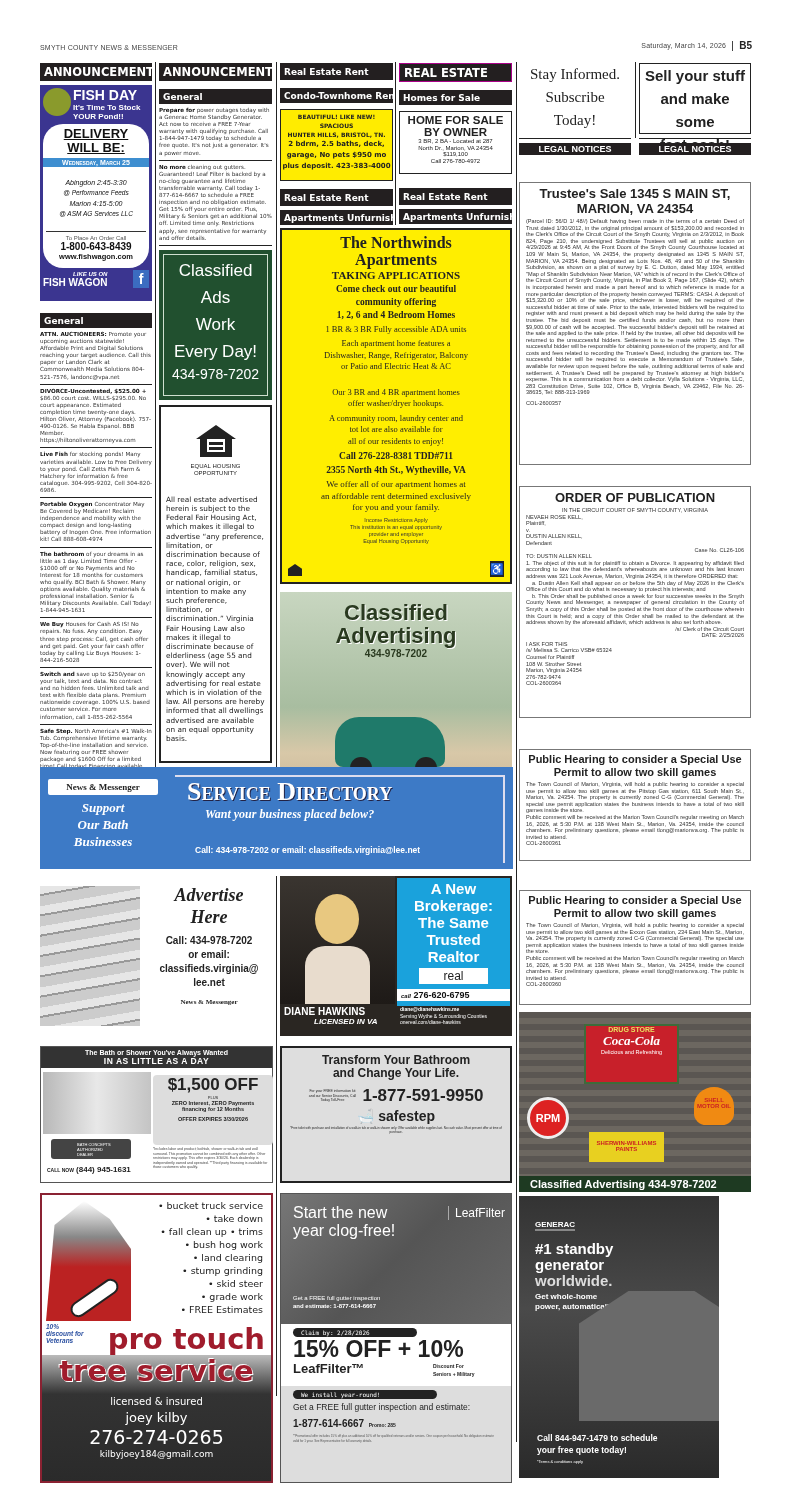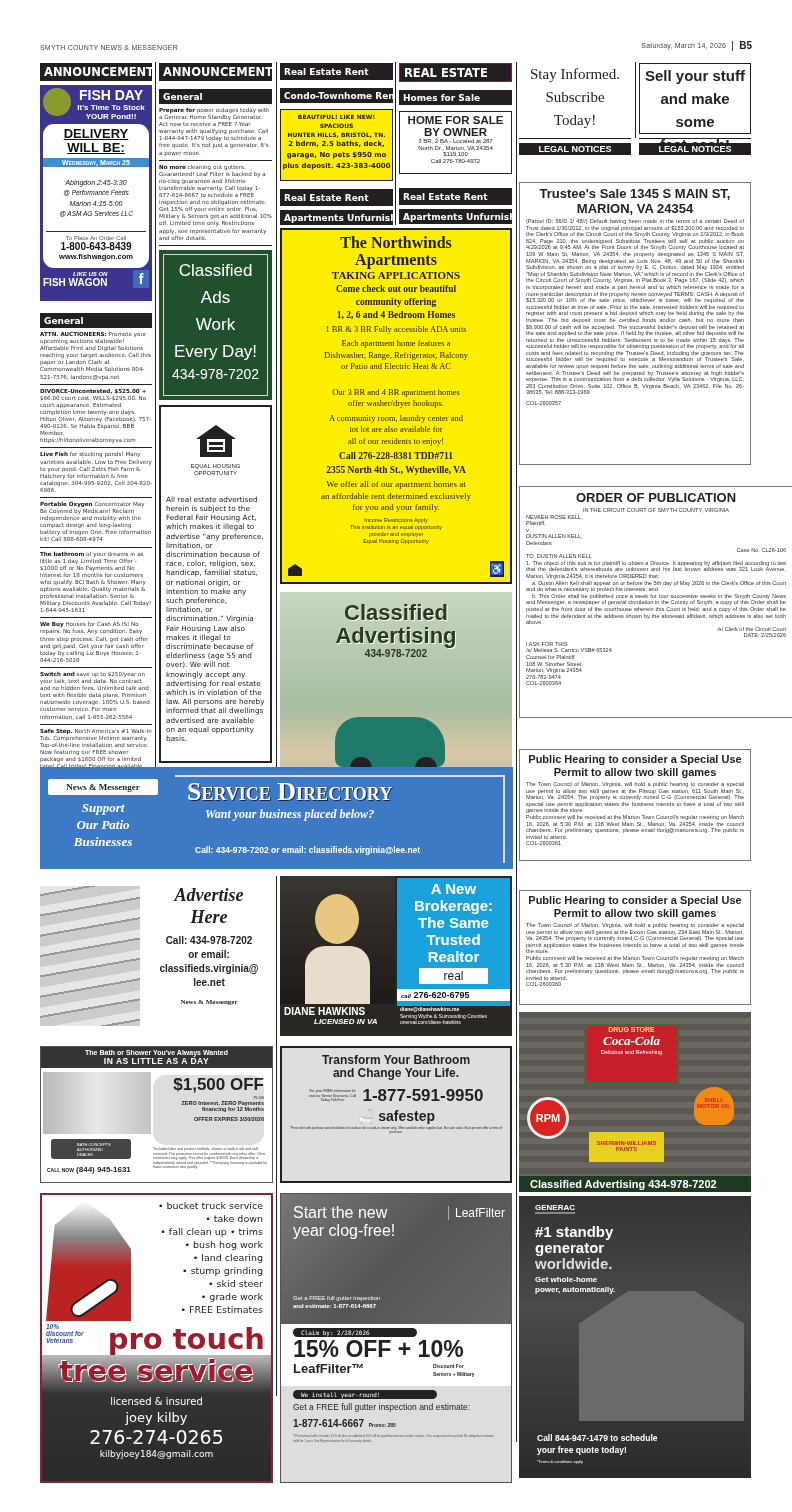--- a/index.html
+++ b/index.html
@@ -26,27 +26,27 @@
   <span class="hdr">Saturday, March 14, 2026</span>
   <span style="width:1px;height:10px;background:#444"></span>
   <span style="font-weight:bold;font-size:10px">B5</span>
 </div>
 
 <div class="abs" style="left:40px;top:63px;width:112px">
   <div class="bar big">ANNOUNCEMENTS</div>
   <div style="margin-top:4px;background:#3b3590;height:216px;padding:3px;position:relative;color:#fff">
     <div style="display:flex;align-items:flex-start">
       <div style="width:28px;height:28px;border-radius:50%;background:#8a9a2c;margin-right:2px"></div>
-      <div style="flex:1;text-align:center">
+      <div style="flex:1;text-align:left">
         <div style="font-weight:bold;font-size:14px;line-height:15px">FISH DAY</div>
         <div style="font-size:8px;font-weight:bold;line-height:9px">It's Time To Stock</div>
         <div style="font-size:8px;font-weight:bold;line-height:9px">YOUR Pond!!</div>
       </div>
     </div>
-    <div style="background:#fff;color:#111;border-radius:11px;margin-top:3px;height:144px;text-align:center;overflow:hidden">
+    <div style="background:#fff;color:#111;border-radius:20px;margin-top:3px;height:144px;text-align:center;overflow:hidden">
       <div style="font-weight:bold;font-size:13px;line-height:14px;padding-top:3px;text-decoration:underline">DELIVERY</div>
       <div style="font-weight:bold;font-size:13px;line-height:14px;text-decoration:underline">WILL BE:</div>
       <div style="background:#3e8ed0;color:#fff;font-size:7px;font-weight:bold;margin:3px 0;padding:1px;font-variant:small-caps">Wednesday, March 25</div>
       <div style="font-style:italic;font-size:7px;line-height:11px;margin-top:10px">Abingdon 2:45-3:30</div>
       <div style="font-style:italic;font-size:6.5px;line-height:10px">@ Performance Feeds</div>
       <div style="font-style:italic;font-size:7px;line-height:11px">Marion 4:15-5:00</div>
       <div style="font-style:italic;font-size:6.5px;line-height:10px">@ ASM AG Services LLC</div>
       <div style="border-top:1px solid #333;margin:12px 3px 0;padding-top:3px;font-size:6px;color:#555">To Place An Order Call</div>
       <div style="font-weight:bold;font-size:10px">1-800-643-8439</div>
       <div style="font-weight:bold;font-size:7.5px">www.fishwagon.com</div>
@@ -191,21 +191,21 @@
 <div class="abs" style="left:639px;top:138px;width:112px;border-top:1px solid #222"></div>
 <div class="abs bar" style="left:519px;top:143px;width:112px;height:12px;font-size:9px;justify-content:center;font-family:'Liberation Sans',sans-serif">LEGAL NOTICES</div>
 <div class="abs bar" style="left:639px;top:143px;width:112px;height:12px;font-size:9px;justify-content:center;font-family:'Liberation Sans',sans-serif">LEGAL NOTICES</div>
 
 <div class="abs legal" style="left:519px;top:182px;width:232px;height:283px">
   <h3>Trustee's Sale 1345 S MAIN ST, MARION, VA 24354</h3>
   <div>(Parcel ID: 56/D 1/ 48//) Default having been made in the terms of a certain Deed of Trust dated 1/30/2012, in the original principal amount of $153,200.00 and recorded in the Clerk's Office of the Circuit Court of the Smyth County, Virginia on 2/3/2012, in Book 824, Page 210, the undersigned Substitute Trustees will sell at public auction on 4/29/2026 at 9:45 AM, At the Front Doors of the Smyth County Courthouse located at 109 W Main St, Marion, VA 24354, the property designated as 1345 S MAIN ST, MARION, VA 24354. Being designated as Lots Nos. 48, 49 and 50 of the Shanklin Subdivision, as shown on a plat of survey by E. C. Dutton, dated May 1934, entitled "Map of Shanklin Subdivision Near Marion, VA" which is of record in the Clerk's Office of the Circuit Court of Smyth County, Virginia, in Plat Book 3, Page 167, (Slide 42), which is incorporated herein and made a part hereof and to which reference is made for a more particular description of the property herein conveyed TERMS: CASH. A deposit of $15,320.00 or 10% of the sale price, whichever is lower, will be required of the successful bidder at time of sale. Prior to the sale, interested bidders will be required to register with and must present a bid deposit which may be held during the sale by the trustee. The bid deposit must be certified funds and/or cash, but no more than $9,900.00 of cash will be accepted. The successful bidder's deposit will be retained at the sale and applied to the sale price. If held by the trustee, all other bid deposits will be returned to the unsuccessful bidders. Settlement is to be made within 15 days. The successful bidder will be responsible for obtaining possession of the property, and for all costs and fees related to recording the Trustee's Deed, including the grantors tax. The successful bidder will be required to execute a Memorandum of Trustee's Sale, available for review upon request before the sale, outlining additional terms of sale and settlement. A Trustee's Deed will be prepared by Trustee's attorney at high bidder's expense. This is a communication from a debt collector. Vylla Solutions - Virginia, LLC, 283 Constitution Drive, Suite 102, Office B, Virginia Beach, VA 23462, File No. 26-38635, Tel: 888-313-1969</div>
   <div style="margin-top:4px">COL-2600357</div>
 </div>
 
-<div class="abs legal" style="left:519px;top:486px;width:274px;height:232px">
+<div class="abs legal" style="left:519px;top:486px;width:232px;height:232px">
   <h3>ORDER OF PUBLICATION</h3>
   <div class="center">IN THE CIRCUIT COURT OF SMYTH COUNTY, VIRGINIA</div>
   <div>NEVAEH ROSE KELL,</div>
   <div>Plaintiff,</div>
   <div>v.</div>
   <div>DUSTIN ALLEN KELL,</div>
   <div>Defendant</div>
   <div style="text-align:right">Case No. CL26-106</div>
   <div>TO: DUSTIN ALLEN KELL</div>
   <div>1. The object of this suit is for plaintiff to obtain a Divorce. It appearing by affidavit filed according to law that the defendant's whereabouts are unknown and his last known address was 321 Look Avenue, Marion, Virginia 24354, it is therefore ORDERED that:</div>
@@ -241,40 +241,40 @@
     <div style="font-size:7px;color:#e8e060;font-weight:bold">DRUG STORE</div>
     <div style="font-size:13px;font-style:italic;font-family:'Liberation Serif',serif;font-weight:bold">Coca-Cola</div>
     <div style="font-size:5.5px">Delicious and Refreshing</div>
   </div>
   <div style="position:absolute;left:8px;top:85px;width:42px;height:42px;border-radius:50%;background:#d22;border:3px solid #eee;color:#fff;font-weight:bold;font-size:11px;text-align:center;line-height:36px">RPM</div>
   <div style="position:absolute;left:175px;top:75px;width:40px;height:38px;border-radius:50% 50% 30% 30%;background:#f08a12;color:#c22;font-weight:bold;font-size:6px;text-align:center;padding-top:10px">SHELL MOTOR OIL</div>
   <div style="position:absolute;left:70px;top:120px;width:75px;height:30px;background:#e8d020;color:#c22;font-weight:bold;font-size:6px;text-align:center;padding-top:8px">SHERWIN-WILLIAMS PAINTS</div>
   <div style="position:absolute;left:0;right:0;bottom:0;background:#1e3a22;color:#fff;font-weight:bold;font-size:11px;padding:2px 11px">Classified Advertising 434-978-7202</div>
 </div>
 
-<div class="abs" style="left:519px;top:1196px;width:232px;height:282px;background:linear-gradient(#333 0%,#4a4a4a 40%,#2a2a2a 100%);color:#fff;padding:0 16px;overflow:hidden">
+<div class="abs" style="left:519px;top:1196px;width:200px;height:282px;background:linear-gradient(#333 0%,#4a4a4a 40%,#2a2a2a 100%);color:#fff;padding:17px 16px;overflow:hidden">
   <div style="font-weight:bold;font-size:8px;border-bottom:2px solid #888;display:inline-block">GENERAC</div>
   <div style="font-weight:bold;font-size:15px;line-height:16px;margin-top:10px">#1 standby</div>
   <div style="font-weight:bold;font-size:15px;line-height:16px">generator</div>
   <div style="font-weight:bold;font-size:15px;line-height:16px;color:#ddd">worldwide.</div>
   <div style="font-weight:bold;font-size:8px;line-height:10px;margin-top:3px">Get whole-home</div>
   <div style="font-weight:bold;font-size:8px;line-height:10px">power, automatically.</div>
   <div style="position:absolute;left:60px;top:95px;width:165px;height:130px;background:#6a6a6a;clip-path:polygon(30% 0,70% 0,100% 25%,100% 100%,0 100%,0 25%)"></div>
   <div style="position:absolute;left:18px;top:236px;font-weight:bold;font-size:8.5px;line-height:12px">
     <div>Call 844-947-1479 to schedule</div>
     <div>your free quote today!</div>
     <div style="font-size:4px;font-weight:normal">*Terms &amp; conditions apply</div>
   </div>
 </div>
 
 <div class="abs" style="left:40px;top:767px;width:473px;height:102px;background:#3d7ac6;color:#fff">
   <div style="position:absolute;left:8px;top:12px;width:110px;text-align:center">
     <div style="background:#fff;color:#222;font-family:'Liberation Serif',serif;font-size:9px;font-weight:bold;padding:3px;border-radius:2px">News &amp; Messenger</div>
     <div style="font-family:'Liberation Serif',serif;font-style:italic;font-weight:bold;font-size:13px;line-height:17px;margin-top:4px">Support</div>
-    <div style="font-family:'Liberation Serif',serif;font-style:italic;font-weight:bold;font-size:13px;line-height:17px">Our Patio</div>
+    <div style="font-family:'Liberation Serif',serif;font-style:italic;font-weight:bold;font-size:13px;line-height:17px">Our Bath</div>
     <div style="font-family:'Liberation Serif',serif;font-style:italic;font-weight:bold;font-size:13px;line-height:17px">Businesses</div>
   </div>
   <div style="position:absolute;left:135px;top:8px;width:330px;height:88px;border-right:2px solid #dde;border-top:2px solid #dde">
     <div style="font-family:'Liberation Serif',serif;font-weight:bold;font-size:26px;font-variant:small-caps;margin-left:12px;text-shadow:1px 1px 0 #224">Service Directory</div>
     <div style="font-family:'Liberation Serif',serif;font-style:italic;font-weight:bold;font-size:12px;margin-left:30px">Want your business placed below?</div>
     <div style="font-weight:bold;font-size:8.5px;position:absolute;left:20px;bottom:8px">Call: 434-978-7202 or email: classifieds.virginia@lee.net</div>
   </div>
 </div>
 
 <div class="abs" style="left:40px;top:876px;width:233px;height:160px">
@@ -315,21 +315,21 @@
     <div>onereal.com/diane-hawkins</div>
   </div>
 </div>
 
 <div class="abs" style="left:40px;top:1046px;width:233px;height:137px;border:1px solid #555">
   <div style="background:#333;color:#fff;text-align:center;font-weight:bold;padding:2px 0">
     <div style="font-size:7px">The Bath or Shower You've Always Wanted</div>
     <div style="font-size:8.5px;letter-spacing:.5px">IN AS LITTLE AS A DAY</div>
   </div>
   <div style="position:absolute;left:2px;top:25px;width:108px;height:62px;background:linear-gradient(90deg,#b8b8b8,#e8e8e8,#c4c4c4)"></div>
-  <div style="position:absolute;left:112px;top:28px;width:111px;height:70px;background:#ddd;border-radius:13px;text-align:right">
+  <div style="position:absolute;left:112px;top:28px;width:120px;height:70px;background:#ddd;border-radius:4px;text-align:center">
     <div style="font-weight:bold;font-size:17px;line-height:20px">$1,500 OFF</div>
     <div style="font-size:4px">PLUS</div>
     <div style="font-weight:bold;font-size:5.5px">ZERO Interest, ZERO Payments</div>
     <div style="font-weight:bold;font-size:5.5px">financing for 12 Months</div>
     <div style="font-weight:bold;font-size:5.5px;margin-top:4px">OFFER EXPIRES 3/30/2026</div>
   </div>
   <div style="position:absolute;left:10px;top:92px;width:80px;height:20px;background:#444;color:#fff;font-size:4px;padding:3px 3px 3px 26px;line-height:5px;border-radius:3px">
     <div>BATH CONCEPTS</div>
       <div>AUTHORIZED</div>
       <div>DEALER</div>

